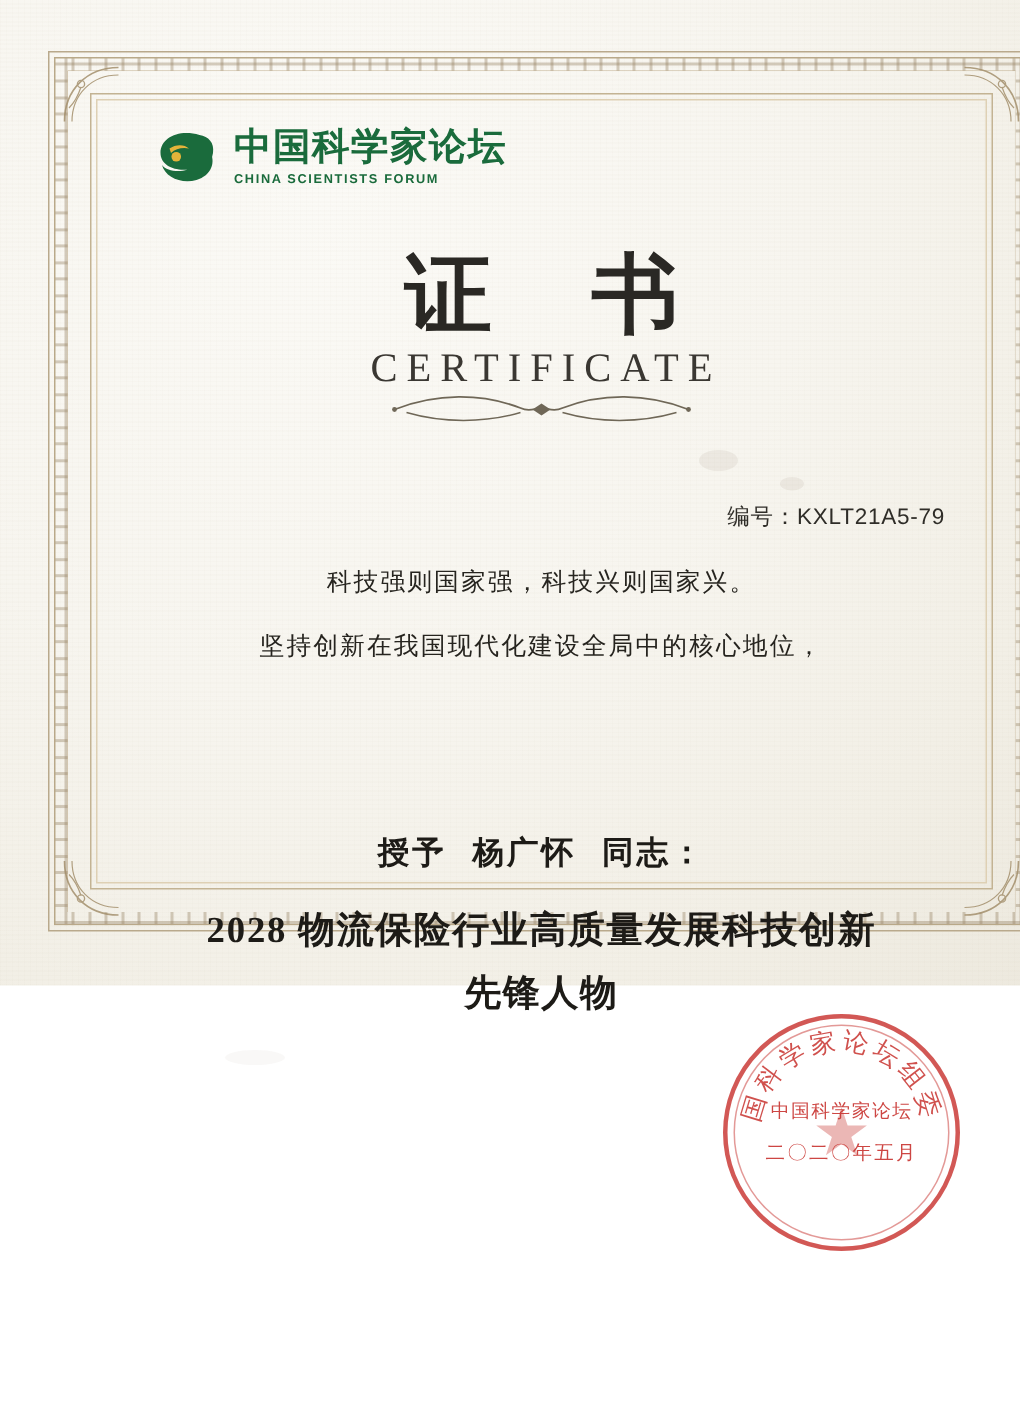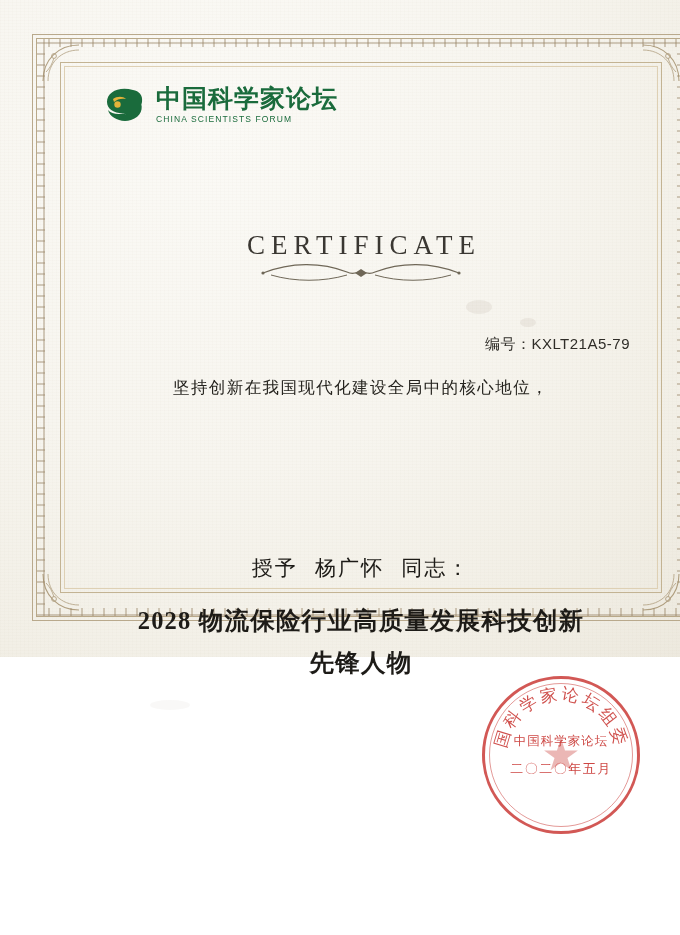--- a/index.html
+++ b/index.html
@@ -141,20 +141,21 @@
     color: #1a6b3c;
     white-space: nowrap;
   }
   .logo-en {
     font-family: "Liberation Sans", sans-serif;
     font-size: 8.5px;
     letter-spacing: 1.1px;
     color: #1a6b3c;
     margin-top: 4px;
     white-space: nowrap;
+    font-weight: bold;
   }
 
   
   .title-cn {
     position: absolute;
     left: 0; right: 0;
     top: 86px;
     text-align: center;
     font-family: "Liberation Serif", serif;
     font-weight: bold;
@@ -210,21 +211,21 @@
     letter-spacing: 1.4px;
   }
 
   
   .award-to {
     position: absolute;
     left: 0; right: 0;
     top: 482px;
     text-align: center;
     font-family: "Liberation Serif", serif;
-    font-weight: normal;
+    font-weight: bold;
     font-size: 21px;
     letter-spacing: 2px;
     color: #1d1b17;
   }
   .award-to .name { margin: 0 10px; }
   .award-title {
     position: absolute;
     left: 0; right: 0;
     top: 528px;
     text-align: center;
@@ -334,38 +335,40 @@
         <path d="M30 6 C16 2, 4 8, 4 18 C4 26, 13 30, 22 29 C16 31, 8 30, 5 26 C7 34, 18 39, 28 36 C38 33, 41 24, 37 17 C34 11, 27 9, 22 11 C28 11, 33 15, 33 21 C33 27, 27 31, 21 30 C30 31, 38 26, 39 18 C40 11, 36 7, 30 6 Z" fill="#1a6b3c"></path>
         <path d="M10 15 C14 12, 20 12, 23 15 C19 14, 14 15, 11 18 Z" fill="#e4b33a"></path>
         <circle cx="14.5" cy="20.5" r="3.2" fill="#e4b33a"></circle>
       </svg>
       <div class="logo-text">
         <div class="logo-cn">中国科学家论坛</div>
         <div class="logo-en">CHINA SCIENTISTS FORUM</div>
       </div>
     </div>
 
+    <div class="title-cn">证 书</div>
     <div class="title-en">CERTIFICATE</div>
 
     <div class="divider">
       <svg width="220" height="26" viewBox="0 0 220 26">
         <path d="M12 13 C40 2, 70 2, 96 12 C100 14, 104 14, 110 11 C116 14, 120 14, 124 12 C150 2, 180 2, 208 13" fill="none" stroke="#6f6757" stroke-width="1.2"></path>
         <path d="M20 15 C44 22, 72 22, 96 15" fill="none" stroke="#6f6757" stroke-width="1"></path>
         <path d="M124 15 C148 22, 176 22, 200 15" fill="none" stroke="#6f6757" stroke-width="1"></path>
         <path d="M104 13 L110 9 L116 13 L110 17 Z" fill="#6f6757"></path>
         <circle cx="12" cy="13" r="1.6" fill="#6f6757"></circle>
         <circle cx="208" cy="13" r="1.6" fill="#6f6757"></circle>
       </svg>
     </div>
 
     <div class="serial">
       <span>编号：</span><span>KXLT21A5-79</span>
     </div>
 
     <div class="body-lines">
+      <p>科技强则国家强，科技兴则国家兴。</p>
       <p>坚持创新在我国现代化建设全局中的核心地位，</p>
     </div>
 
     <div class="award-to">
       <span>授予</span>
       <span class="name">杨广怀</span>
       <span>同志：</span>
     </div>
     <div class="award-title">
       <div>2028 物流保险行业高质量发展科技创新</div>

